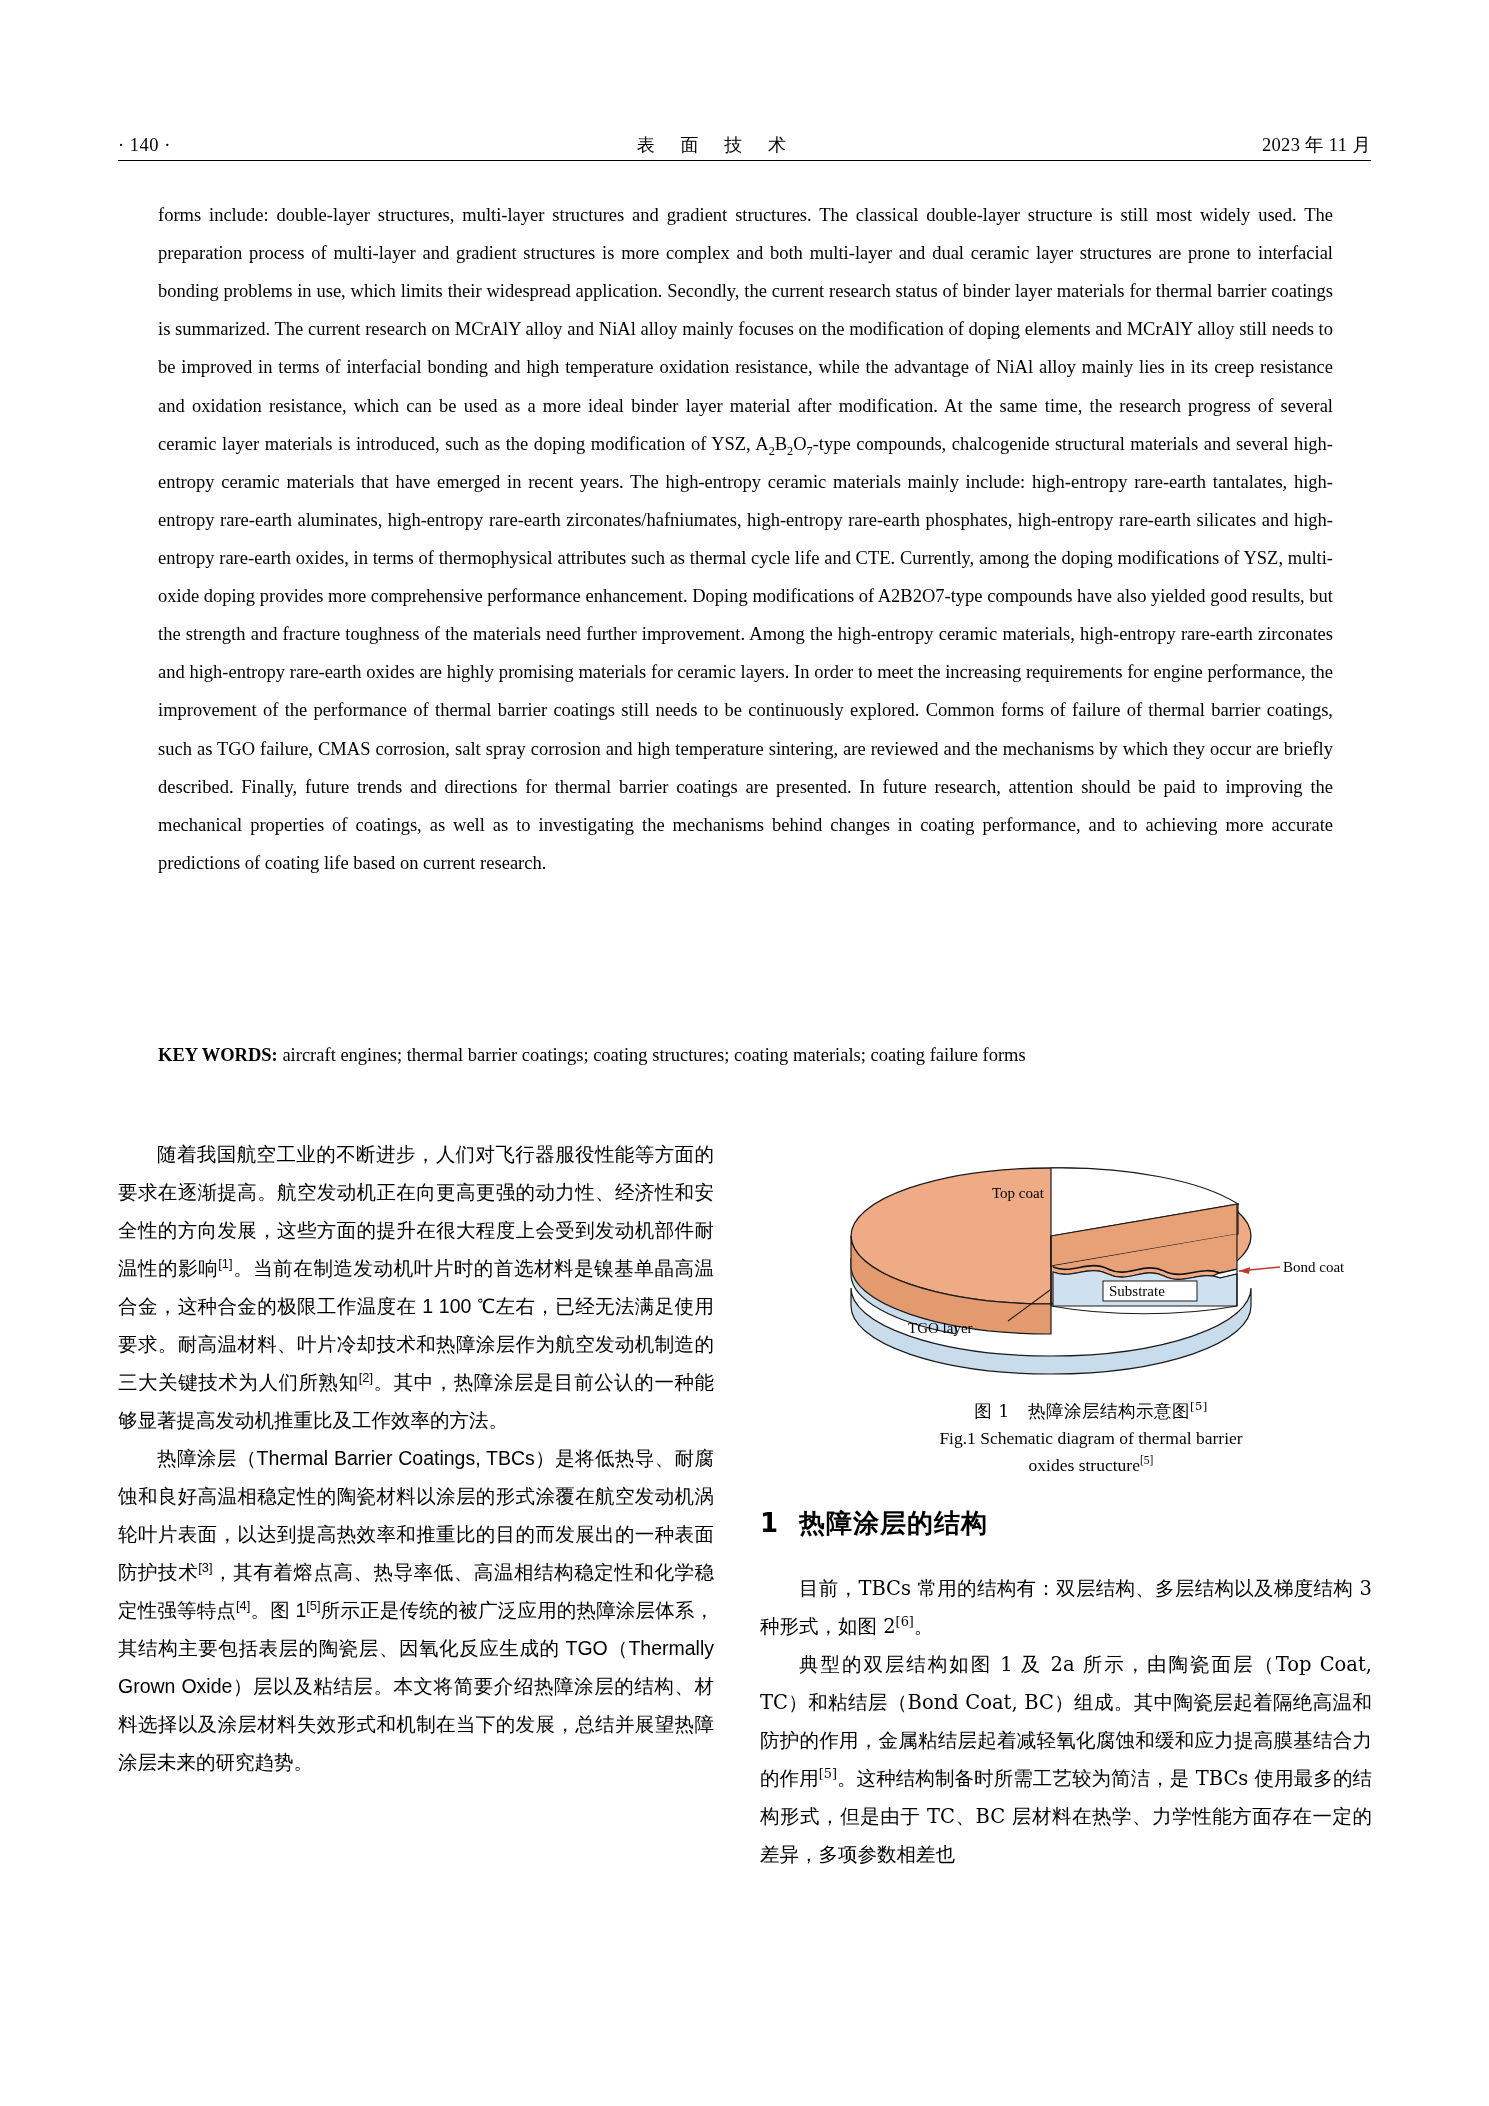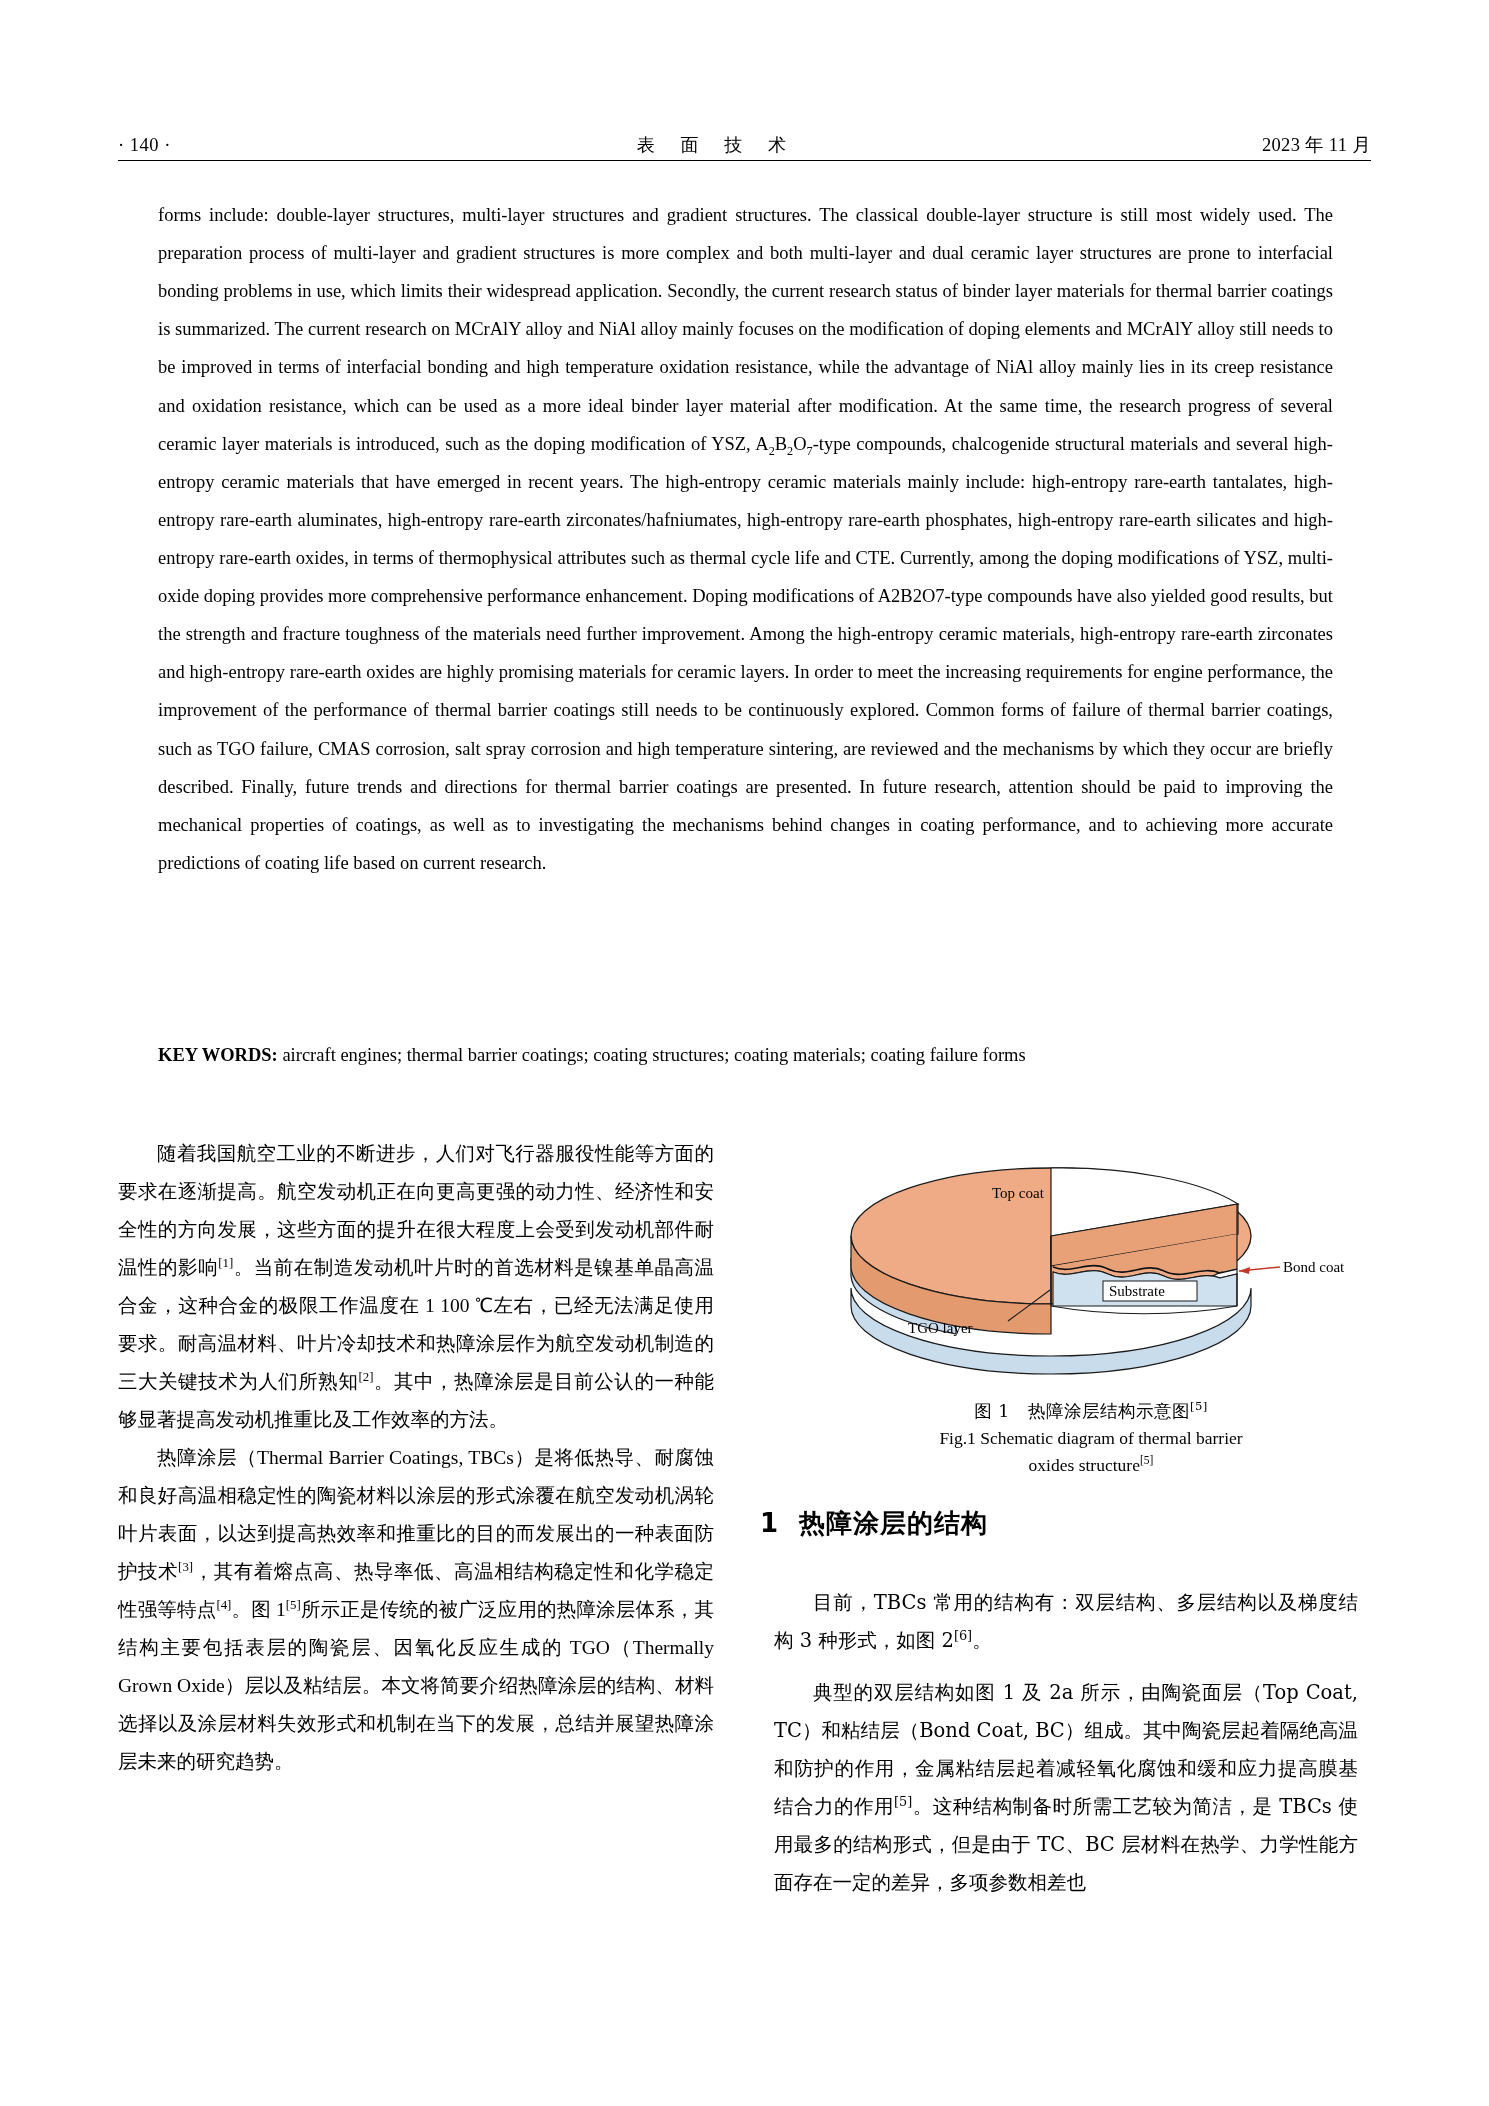--- a/index.html
+++ b/index.html
@@ -74,21 +74,21 @@
 
   
   .col-left {
     position: absolute;
     left: 118px;
     top: 1135px;
     width: 596px;
     font-size: 19.5px;
     line-height: 1.95;
     text-align: justify;
-    font-family: Liberation Serif, serif;
+    font-family: Liberation Sans, sans-serif;
   }
   .col-left p, .col-right p {
     margin: 0;
     text-indent: 2em;
   }
   sup {
     font-size: 0.66em;
     vertical-align: super;
     line-height: 0;
   }
@@ -134,21 +134,21 @@
   .body-right {
     position: absolute;
     left: 760px;
     top: 1570px;
     width: 612px;
     font-size: 19.5px;
     line-height: 1.95;
     text-align: justify;
     font-family: "DejaVu Serif", serif;
   }
-  .body-right p { margin: 14px; text-indent: 2em; }
+  .body-right p { margin: 0; text-indent: 2em; }
 
   .fig-label {
     font-family: "Liberation Serif", serif;
     font-size: 15px;
     fill: #000;
   }
 </style>
 </head>
 <body>
 

